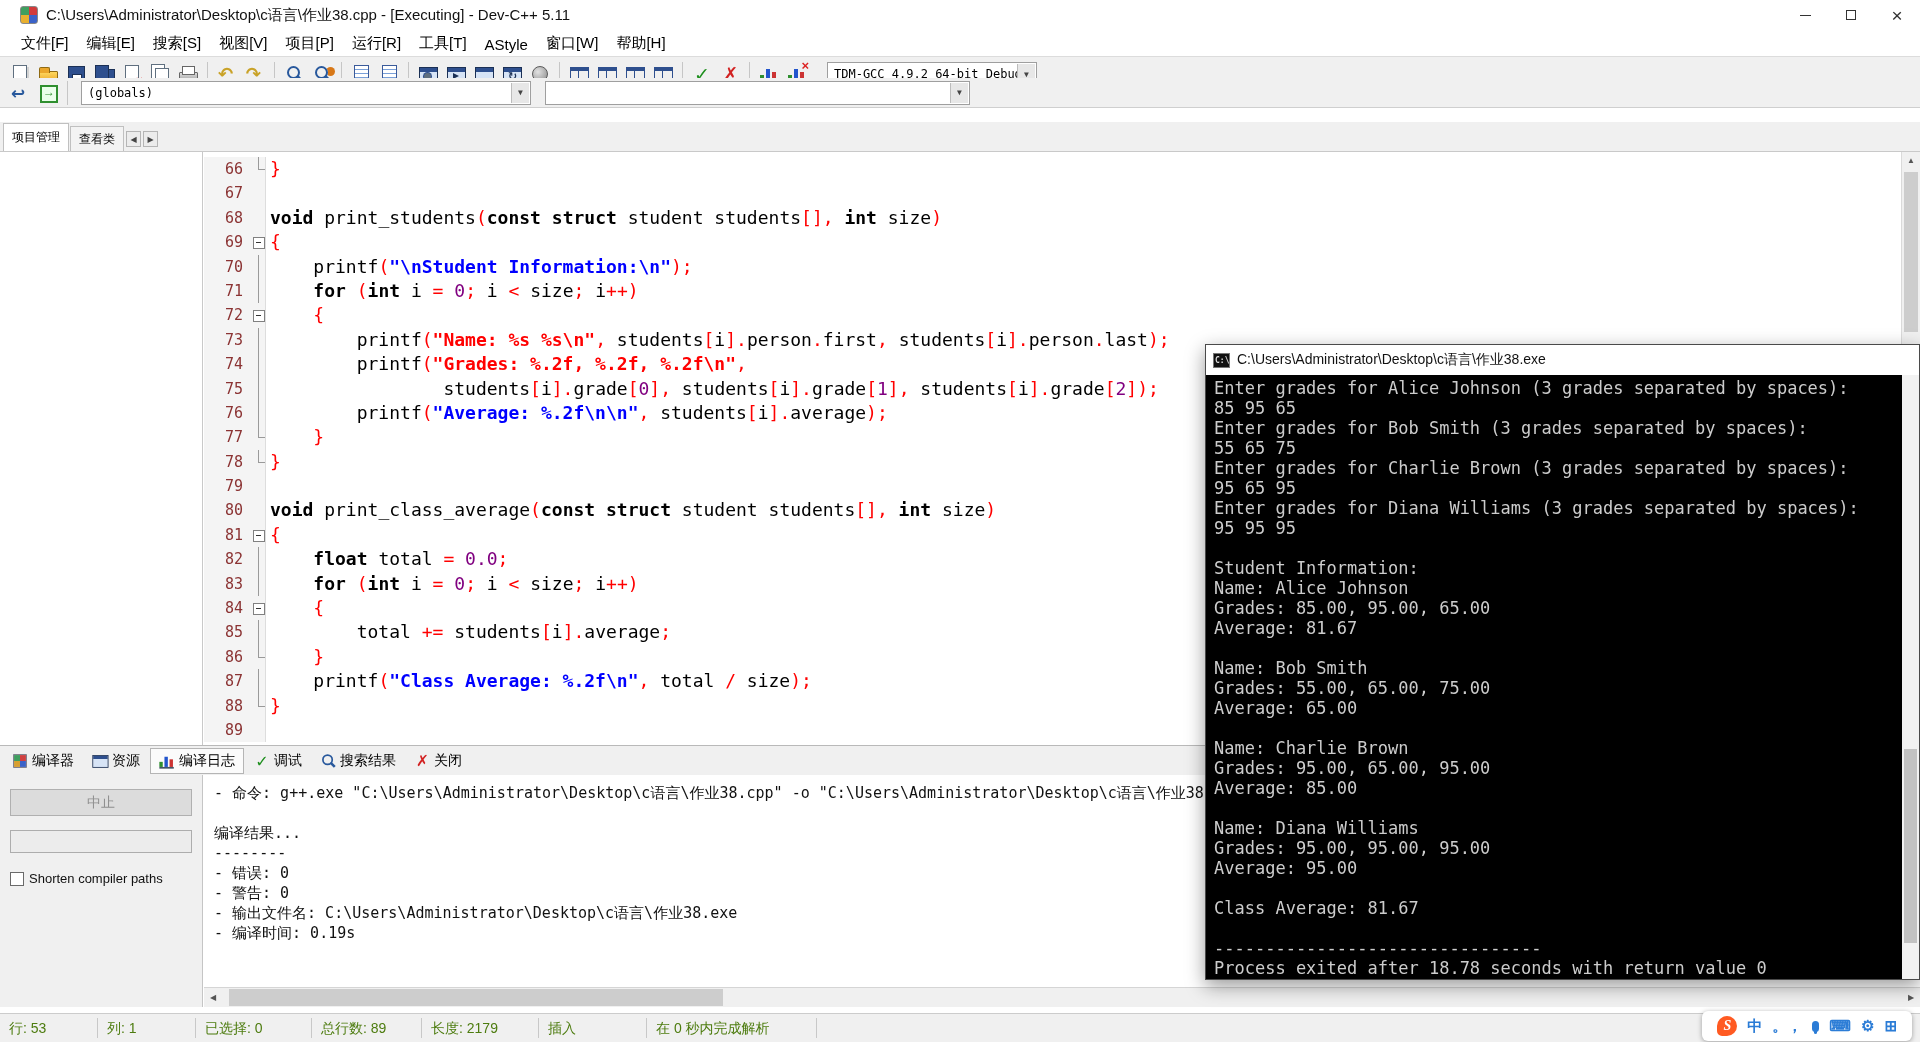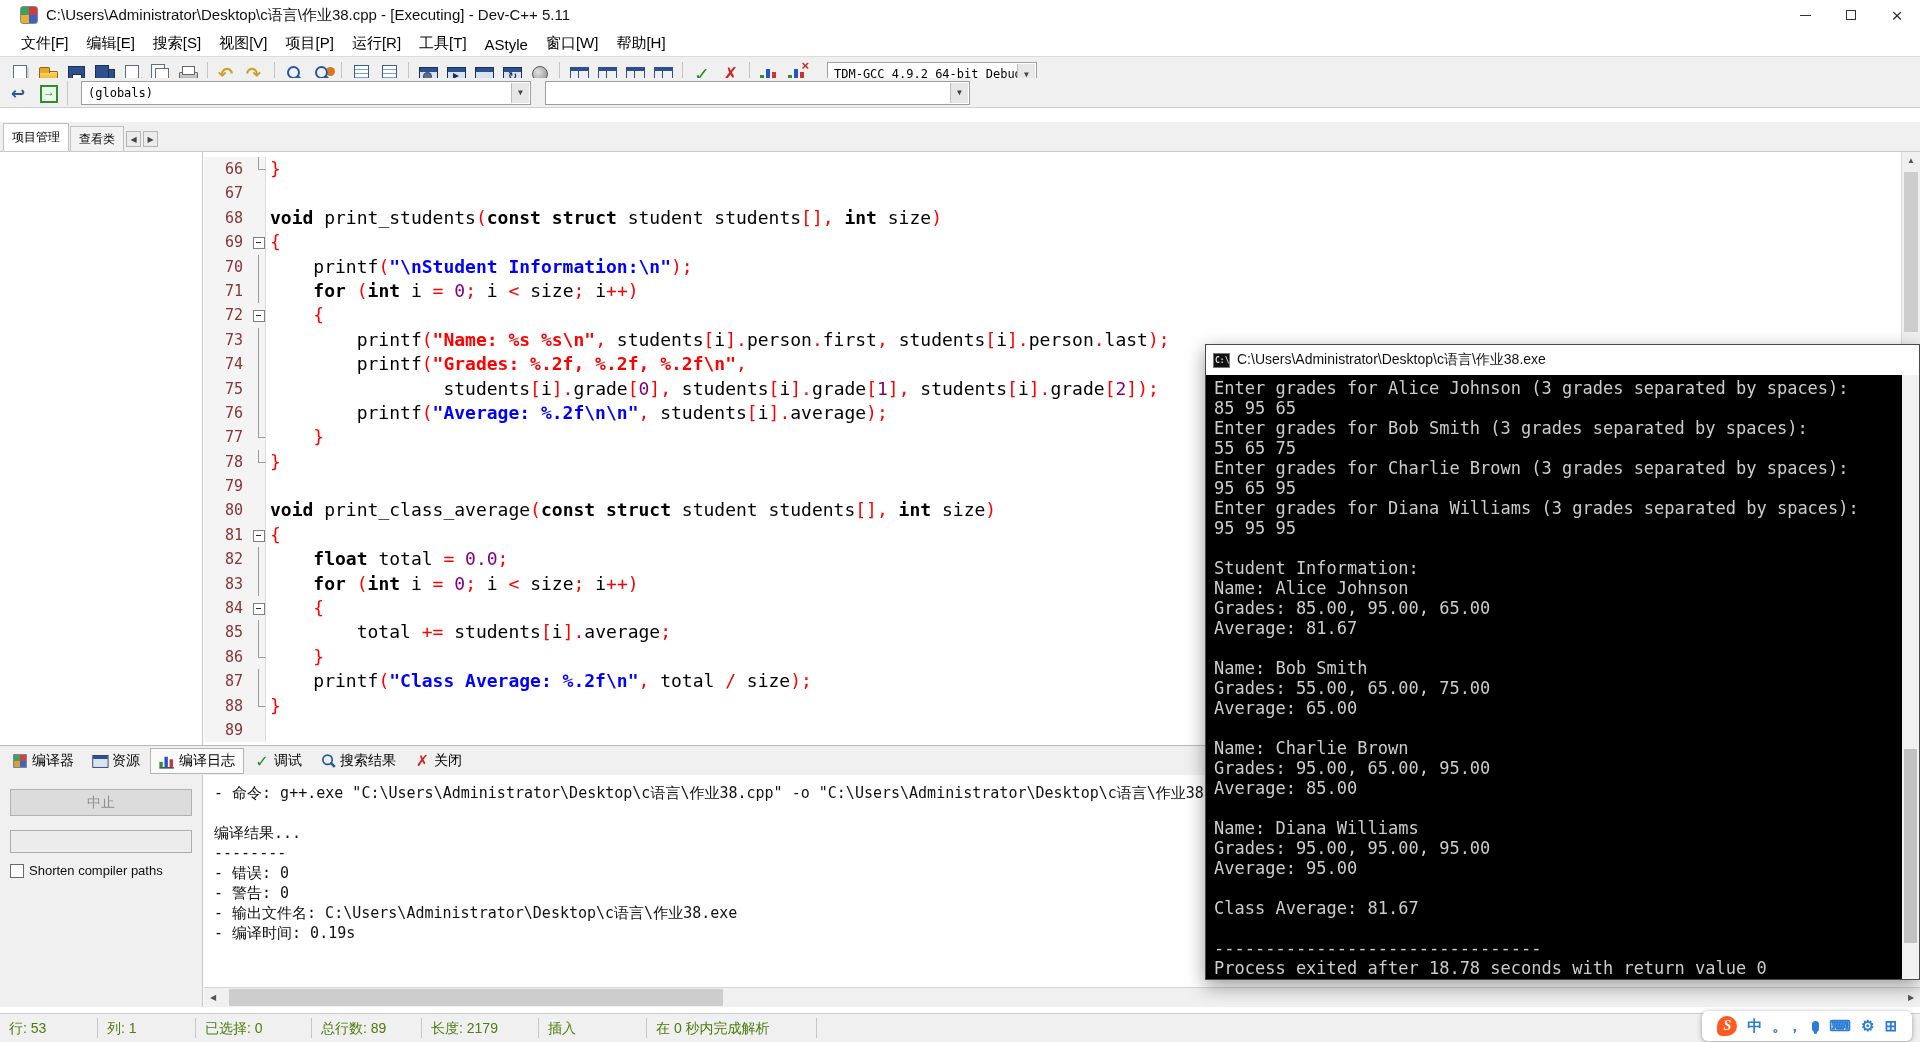--- a/index.html
+++ b/index.html
@@ -116,21 +116,21 @@
 .vthumb{position:absolute;left:2px;right:2px;top:20px;height:160px;background:#cdcdcd}
 
 
 .btabs{position:absolute;left:0;top:745px;width:1920px;height:30px;background:#f0f0f0;border-top:1px solid #b9b9b9;display:flex;align-items:center;padding-left:4px}
 .btab{display:flex;align-items:center;font-size:14px;padding:0 8px 0 2px;height:26px;margin-right:2px;white-space:nowrap}
 .btab.active{background:#fbfbfb;border:1px solid #b5b5b5}
 .btab .tbi{transform:scale(.85);margin-right:-1px}
 .bleft{position:absolute;left:0;top:775px;width:203px;height:232px;background:#f0f0f0;border-right:1px solid #c5c5c5;padding:14px 10px 0 10px}
 .abort-btn{height:27px;background:#dcdcdc;border:1px solid #b0b0b0;color:#8f8f8f;display:flex;align-items:center;justify-content:center;font-size:14px}
 .progress-box{height:23px;margin-top:14px;background:#ececec;border:1px solid #adadad}
-.chk-row{display:flex;align-items:center;margin-top:10px;font-size:13px;color:#111}
+.chk-row{display:flex;align-items:center;margin-top:18px;font-size:13px;color:#111}
 .chk{width:14px;height:14px;background:#fff;border:1px solid #6a6a6a;margin-right:5px;flex:none}
 .log{position:absolute;left:204px;top:775px;width:1716px;height:212px;background:#fff;padding:8px 0 0 10px;overflow:hidden}
 .log-line{white-space:pre;font:15px/20px "DejaVu Sans Mono","Liberation Mono",monospace;color:#111}
 .hscroll{position:absolute;left:204px;top:987px;width:1716px;height:20px;background:#f0f0f0;border-top:1px solid #d5d5d5}
 .ha{position:absolute;top:0;bottom:0;width:18px;display:flex;align-items:center;justify-content:center}
 .ha::before{font-size:8px;color:#555}
 .ha.left{left:0}.ha.left::before{content:'◀'}
 .ha.right{right:0}.ha.right::before{content:'▶'}
 .hthumb{position:absolute;left:25px;width:494px;top:1px;bottom:1px;background:#cdcdcd}
 

